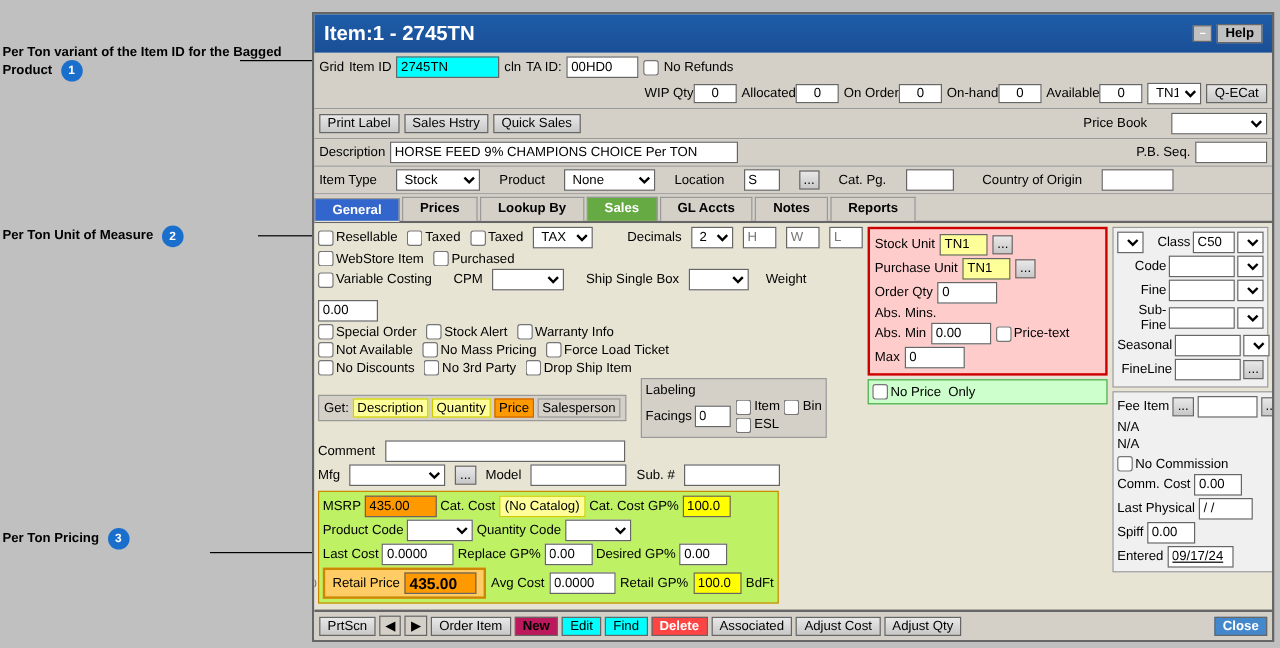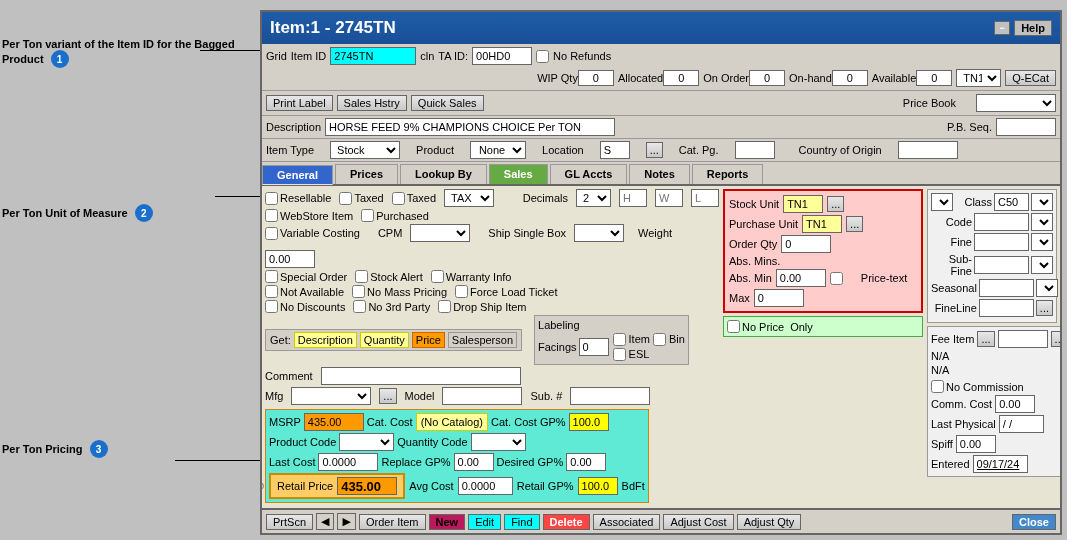--- a/index.html
+++ b/index.html
@@ -87,21 +87,21 @@
       position: absolute; bottom: 0; left: 0; right: 0;
       background: #d4d0c8; border-top: 2px solid #666; padding: 3px 4px;
       display: flex; align-items: center; gap: 3px;
     }
 
     .nav-btn {
       background: #d4d0c8; border: 1px solid #666; padding: 1px 4px; cursor: pointer;
     }
 
     .price-section {
-      background: #5eead4; border: 1px solid #cc8800; padding: 3px;
+      background: #bef264; border: 1px solid #cc8800; padding: 3px;
     }
 
     .main-content {
       display: flex; flex-direction: column; height: calc(100% - 32px);
     }
 
     .wip-section {
       display: flex; align-items: center; gap: 4px; margin-left: auto;
     }
     .wip-field { display: flex; flex-direction: row; align-items: center; font-size: 10px; }
@@ -124,21 +124,21 @@
     .get-orange { background: #ff9900; padding: 1px 3px; border: 1px solid #cc6600; }
   </style>
 </head>
 <body>
 
 <div style="position:absolute; top:38px; left:2px; width:250px;">
   <span style="font-size:11px; font-weight:bold;">Per Ton variant of the Item ID for the Bagged Product</span>
   <span class="annotation-bubble">1</span>
 </div>
 
-<div style="position:absolute; top:204px; left:2px; width:220px;">
+<div style="position:absolute; top:188px; left:2px; width:220px;">
   <span style="font-size:11px; font-weight:bold;">Per Ton Unit of Measure</span>
   <span class="annotation-bubble">2</span>
 </div>
 
 <div style="position:absolute; top:440px; left:2px; width:180px;">
   <span style="font-size:11px; font-weight:bold;">Per Ton Pricing</span>
   <span class="annotation-bubble">3</span>
 </div>
 
 <div style="position:absolute; top:50px; left:200px; width:65px; height:1px; border-top:1px solid #000;"></div>
@@ -215,21 +215,21 @@
         <input class="field-input" style="width: 60px;">
       </div>
     </div>
 
     <div class="item-type-row">
       <label>Item Type</label>
       <select class="field-select" style="width:70px;">
         <option>Stock</option>
       </select>
       <label>Product</label>
-      <select class="field-select" style="width:56px;text-align:center;">
+      <select class="field-select" style="width:76px;">
         <option>None</option>
       </select>
       <label>Location</label>
       <input class="field-input" value="S" style="width: 30px;">
       <button class="btn-gray" style="padding:1px 3px;">...</button>
       <label>Cat. Pg.</label>
       <input class="field-input" style="width: 40px;">
       <label style="margin-left:8px;">Country of Origin</label>
       <input class="field-input" style="width: 60px;">
     </div>
@@ -445,21 +445,21 @@
           <div style="display:flex; align-items:center; gap:4px; margin-bottom:2px;">
             <label>Order Qty</label>
             <input class="field-input" value="0" style="width: 50px;">
           </div>
           <div style="display:flex; align-items:center; gap:4px; margin-bottom:2px;">
             <label>Abs. Mins.</label>
           </div>
           <div style="display:flex; align-items:center; gap:4px; margin-bottom:2px;">
             <label>Abs. Min</label>
             <input class="field-input" value="0.00" style="width: 50px;">
-            <div style="display:flex; align-items:center; gap:18px;">
+            <div style="display:flex; align-items:center; gap:2px;">
               <input type="checkbox" style="">
               <label>Price-text</label>
             </div>
           </div>
           <div style="display:flex; align-items:center; gap:4px;">
             <label>Max</label>
             <input class="field-input" value="0" style="width: 50px;">
           </div>
         </div>
 

